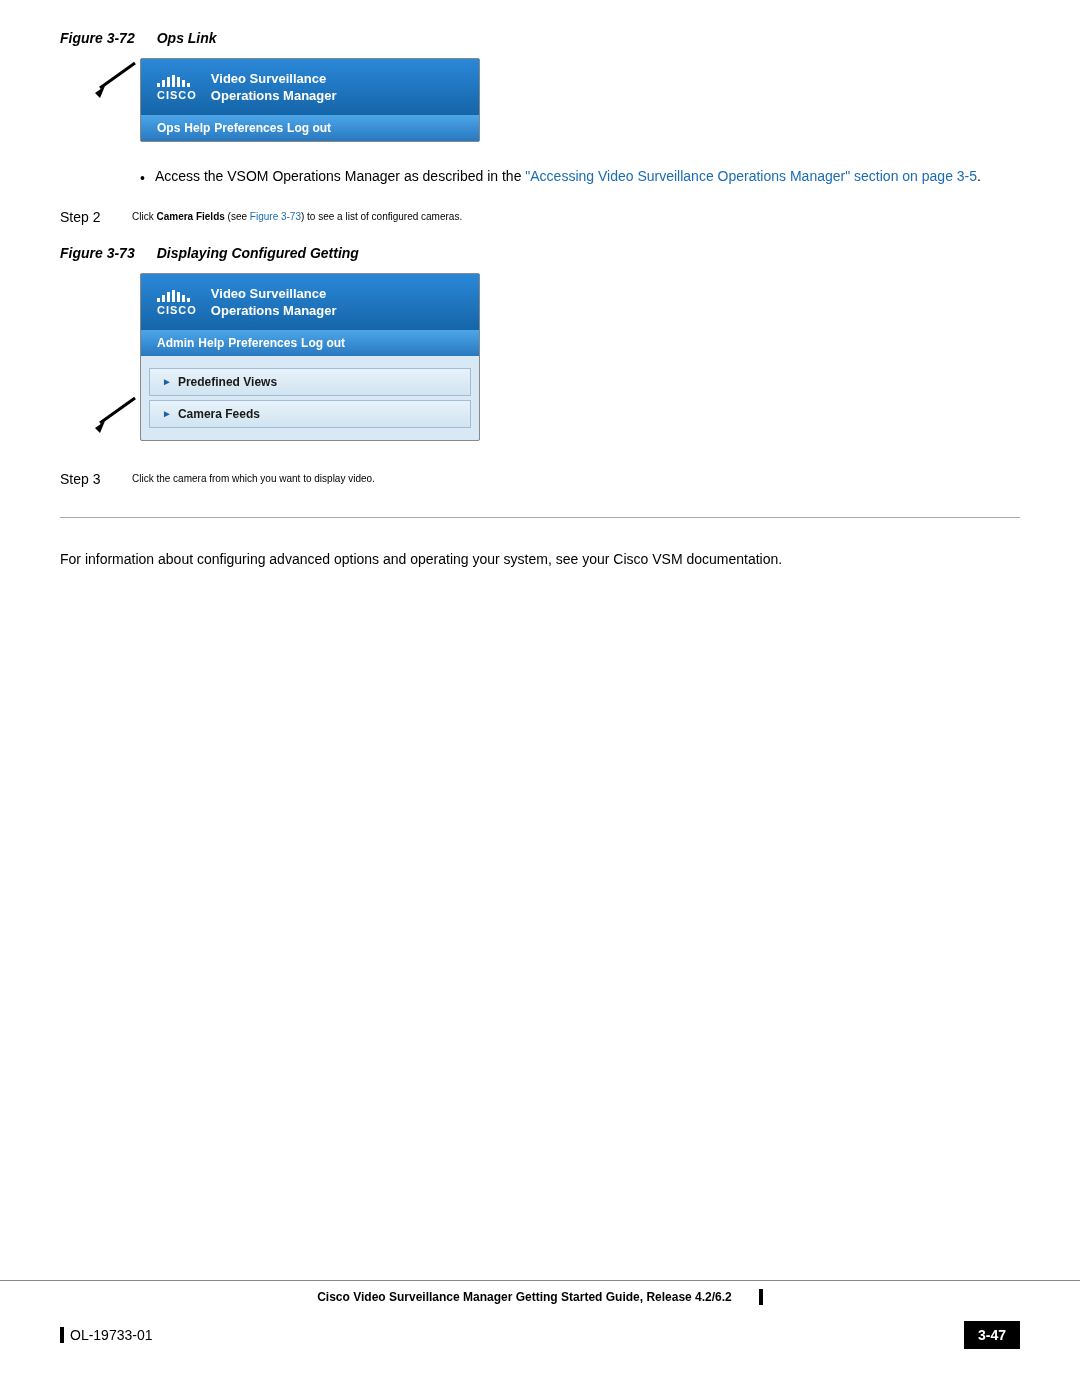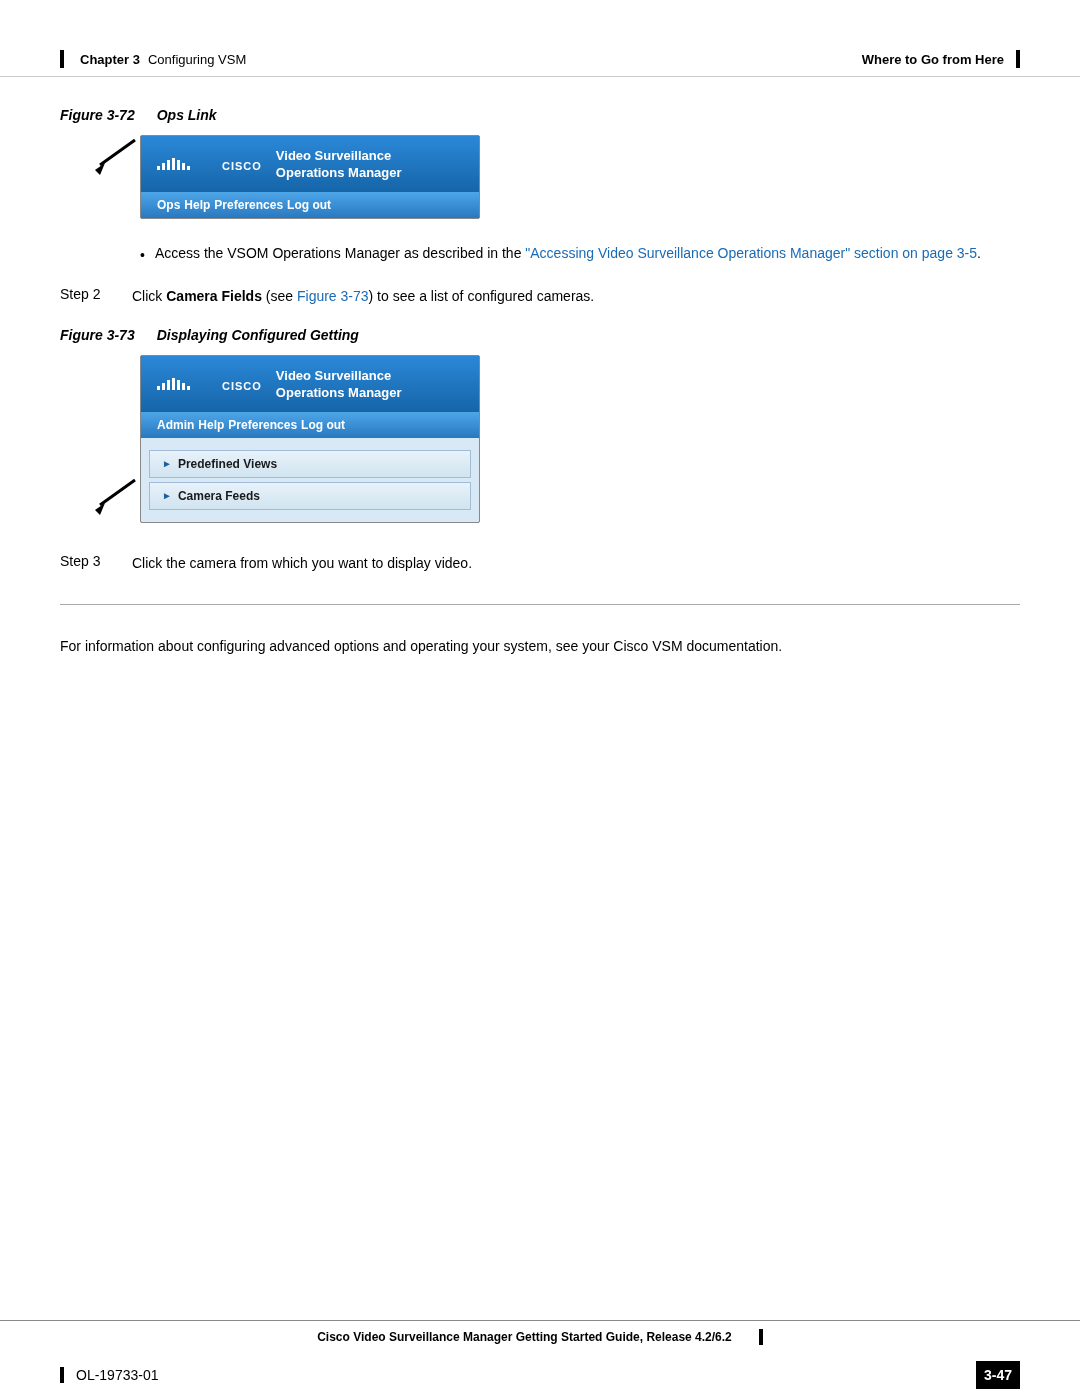--- a/index.html
+++ b/index.html
@@ -115,23 +115,22 @@
     .vsm-header {
       background: linear-gradient(180deg, #2b88d8 0%, #1565a8 100%);
       padding: 12px 16px 10px 16px;
       display: flex;
       align-items: center;
       gap: 14px;
     }
 
     .cisco-logo {
       display: flex;
-      flex-direction: row;
-      align-items: flex-end;
-      gap: 32px;
+      flex-direction: column;
+      align-items: flex-start;
     }
 
     .cisco-bars {
       display: flex;
       align-items: flex-end;
       gap: 2px;
       margin-bottom: 2px;
     }
 
     .cisco-bar {
@@ -221,21 +220,21 @@
     }
 
     .step-label {
       font-weight: normal;
       font-size: 14px;
       flex-shrink: 0;
       width: 60px;
     }
 
     .step-content {
-      font-size: 14px;
+      font-size: 10px;
       line-height: 1.5;
       flex: 1;
     }
 
     .bold-text {
       font-weight: bold;
     }
 
     
     .separator {
@@ -286,54 +285,43 @@
     .footer-bottom {
       padding: 8px 60px;
       display: flex;
       justify-content: space-between;
       align-items: center;
     }
 
     .footer-ol {
       display: flex;
       align-items: center;
-      gap: 12px;
+      gap: 6px;
     }
 
     .footer-ol-rule {
       width: 4px;
       height: 16px;
       background: #000;
       display: inline-block;
     }
 
     .footer-page-box {
       background: #000;
       color: #fff;
       font-size: 14px;
       font-weight: bold;
-      padding: 6px 8px;
+      padding: 6px 14px;
     }
   </style>
 </head>
 <body>
 
 <div class="page">
 
-  <div class="header-bar">
-    <div class="header-left">
-      <span class="header-bar-rule"></span>
-      <span class="chapter-label">Chapter 3</span>
-      <span class="chapter-sub">Configuring VSM</span>
-    </div>
-    <div class="header-right">
-      <span>Where to Go from Here</span>
-      <span class="header-right-rule"></span>
-    </div>
-  </div>
 
   <div class="content">
 
     <div class="figure-caption">
       <span>Figure 3-72</span>
       <span>Ops Link</span>
     </div>
 
     <div class="figure-container">
 

